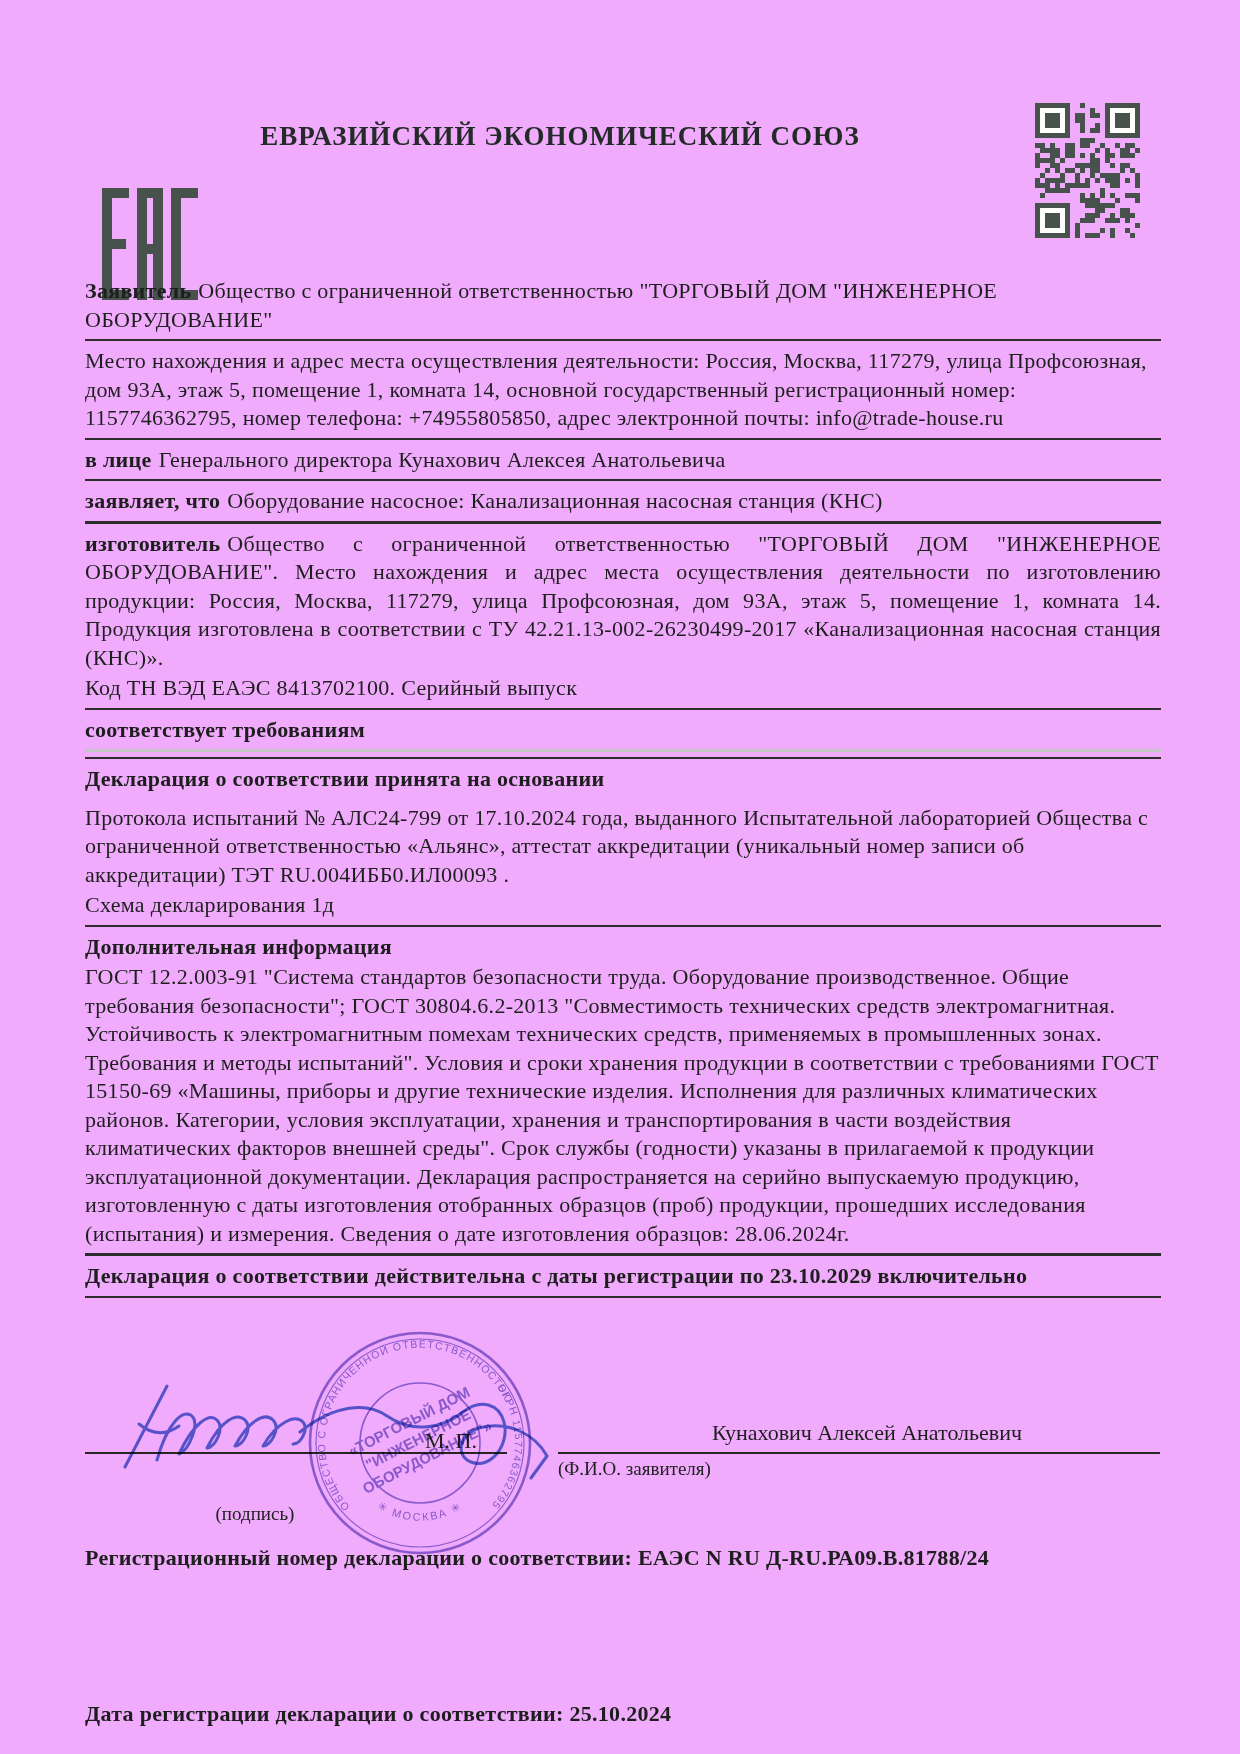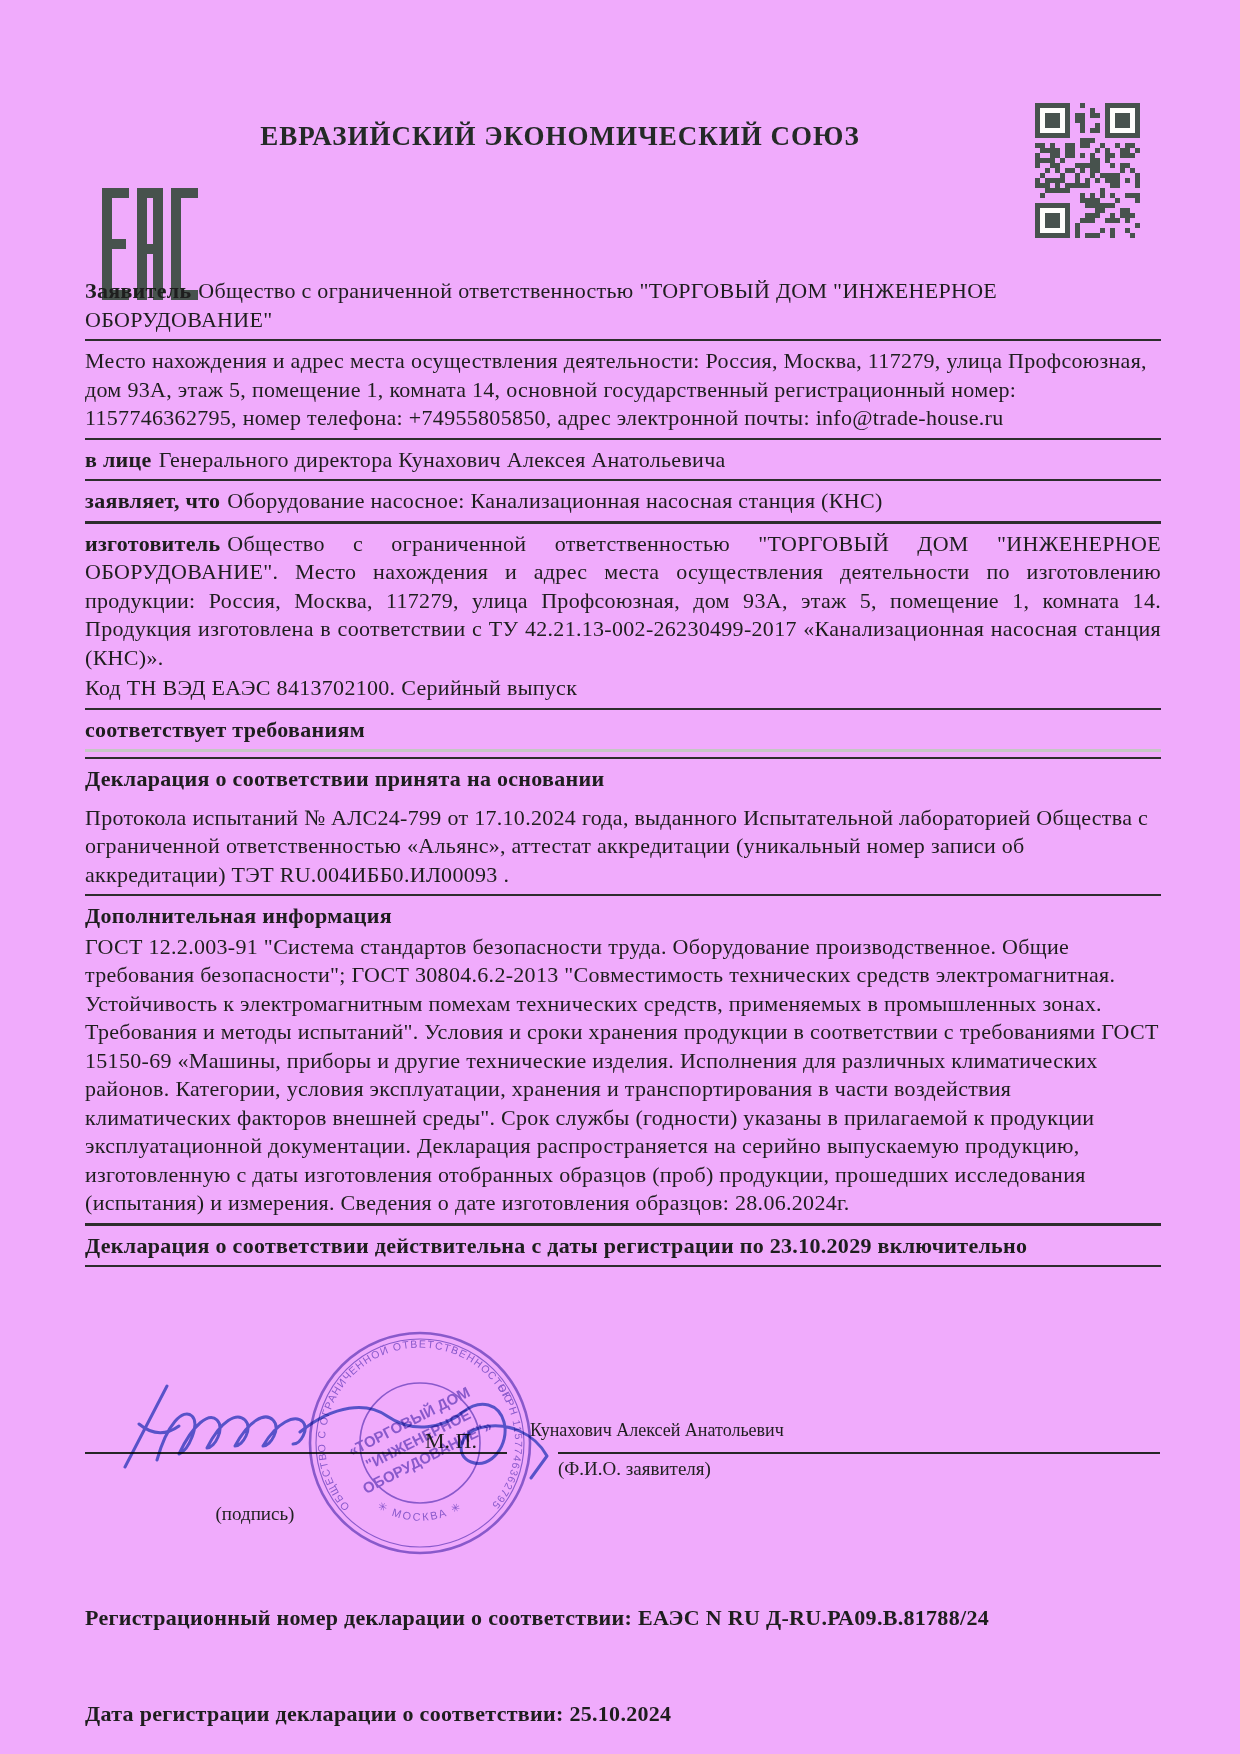--- a/index.html
+++ b/index.html
@@ -32,27 +32,27 @@
   .rule.thick{border-top:3px solid #2d2d2d;}
   .rule.light{border-top:3px solid #c4c6c4;}
   .b{font-weight:bold;}
   
   .sig-line{position:absolute;border-top:2px solid #262626;height:0;}
   #sig-line-left{left:85px;top:1452px;width:422px;}
   #sig-line-right{left:558px;top:1452px;width:602px;}
   .caption{position:absolute;font-size:19px;color:#222;}
   #sig-caption{left:85px;top:1458px;width:340px;text-align:center;margin-top:45px;}
   #mp-note{left:425px;top:1428px;font-size:22px;}
-  #signer-name{position:absolute;left:530px;top:1420px;width:602px;font-size:18px;}
+  #signer-name{position:absolute;left:566px;top:1420px;width:602px;text-align:center;font-size:22px;}
   #name-caption{left:558px;top:1458px;width:602px;}
   .stamp{position:absolute;left:300px;top:1323px;mix-blend-mode:multiply;opacity:.85;}
   .signature{position:absolute;left:95px;top:1372px;mix-blend-mode:multiply;opacity:.92;}
   
   .footer-line{position:absolute;left:85px;width:1076px;font-size:22px;font-weight:bold;letter-spacing:0.3px;}
-  #reg-number{top:1605px;}
+  #reg-number{top:1545px;}
   #reg-date{top:1654px;margin-top:47px;}
 </style>
 </head>
 <body>
 
 <div class="page">
 
   <div class="title-wrap">
     <div>ЕВРАЗИЙСКИЙ ЭКОНОМИЧЕСКИЙ СОЮЗ</div>
   </div>
@@ -287,20 +287,21 @@
     <div class="rule"></div>
 
     <p class="b">соответствует требованиям</p>
     <div class="rule light"></div>
 
     <div class="rule"></div>
 
     <p class="b">Декларация о соответствии принята на основании</p>
 
     <p style="margin-top:8px;">Протокола испытаний № АЛС24-799 от 17.10.2024 года, выданного Испытательной лабораторией Общества с ограниченной ответственностью «Альянс», аттестат аккредитации (уникальный номер записи об аккредитации)  ТЭТ RU.004ИББ0.ИЛ00093 .</p>
+    <p>Схема декларирования 1д</p>
     <div class="rule"></div>
 
     <p class="b">Дополнительная информация</p>
 
     <p>ГОСТ 12.2.003-91 "Система стандартов безопасности труда. Оборудование производственное. Общие требования безопасности"; ГОСТ 30804.6.2-2013 "Совместимость технических средств электромагнитная. Устойчивость к электромагнитным помехам технических средств, применяемых в промышленных зонах. Требования и методы испытаний". Условия и сроки хранения продукции в соответствии с требованиями ГОСТ 15150-69 «Машины, приборы и другие технические изделия. Исполнения для различных климатических районов. Категории, условия эксплуатации, хранения и транспортирования в части воздействия климатических факторов внешней среды". Срок службы (годности) указаны в прилагаемой к продукции эксплуатационной документации. Декларация распространяется на серийно выпускаемую продукцию, изготовленную с даты изготовления отобранных образцов (проб) продукции, прошедших исследования (испытания) и измерения. Сведения о дате изготовления образцов: 28.06.2024г.</p>
     <div class="rule thick"></div>
 
     <p class="b">Декларация о соответствии  действительна с даты регистрации по 23.10.2029 включительно</p>
     <div class="rule"></div>
   </div>

